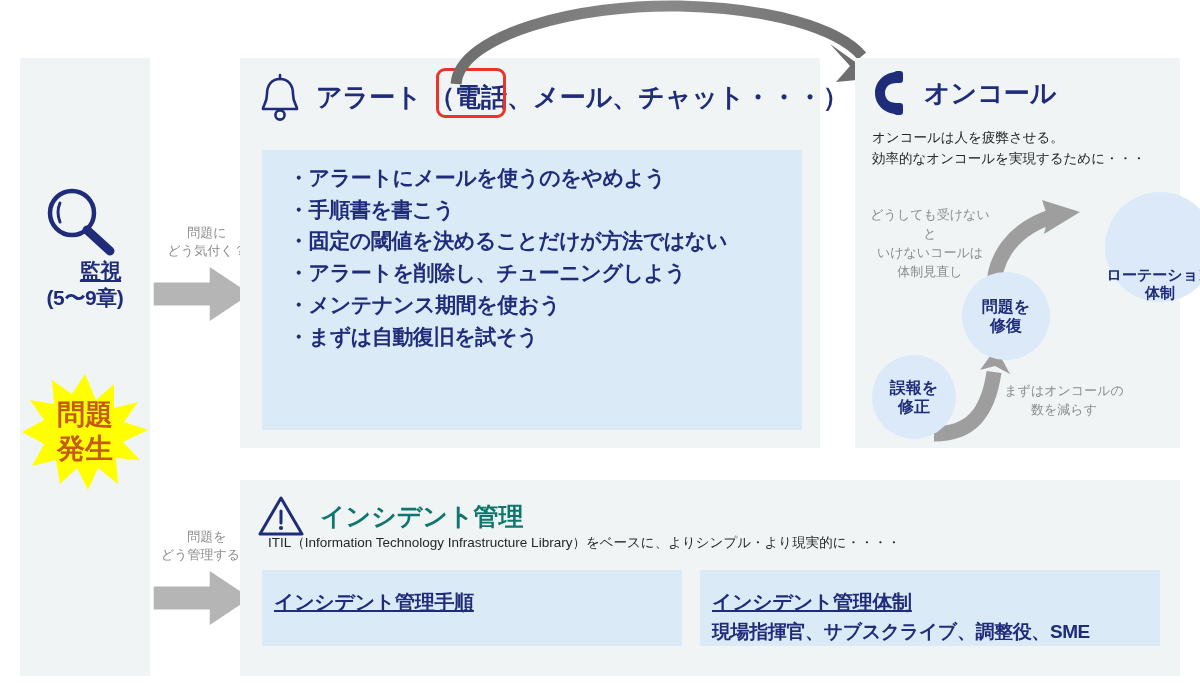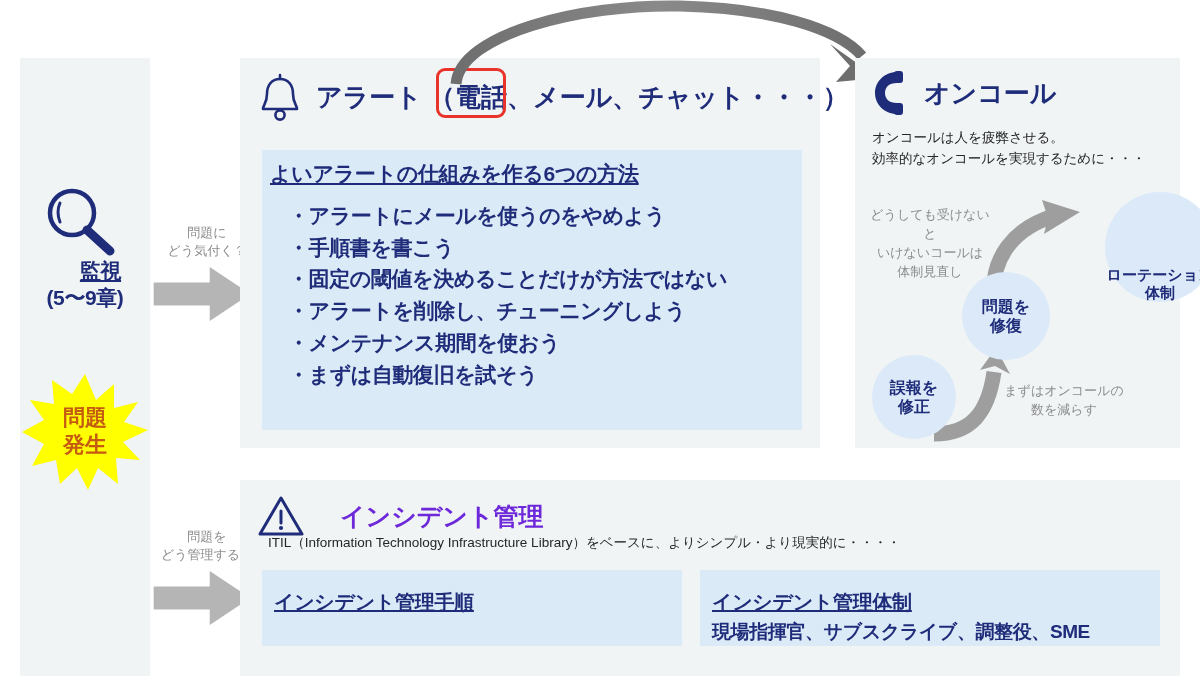--- a/index.html
+++ b/index.html
@@ -19,21 +19,21 @@
   #monitor-title{
     position:absolute;left:20px;top:258px;width:130px;
     text-align:center;color:#1f2c7a;font-weight:bold;font-size:21px;
     line-height:1.28;letter-spacing:-0.4px;
   }
   #monitor-title .u{text-decoration:underline;padding-left:31px;}
   #burst{position:absolute;left:22px;top:372px;width:126px;height:118px;}
   #burst-label{
     position:absolute;left:22px;top:382px;width:126px;height:100px;
     display:flex;flex-direction:column;align-items:center;justify-content:center;
-    color:#c55a11;font-weight:bold;font-size:22px;line-height:1.22;
+    color:#c55a11;font-weight:bold;font-size:28px;line-height:1.22;
     text-align:center;pointer-events:none;
   }
 
   
   .conn{position:absolute;width:110px;}
   .conn .clabel{
     color:#8c8c8c;font-size:13px;line-height:1.42;text-align:center;
     white-space:pre-line;
   }
   .conn .carrow{margin-top:4px;}
@@ -96,21 +96,21 @@
   #note-top{left:868px;top:206px;width:124px;text-align:center;}
   #note-bottom{left:1000px;top:382px;width:128px;text-align:center;}
 
   
   #incident-panel{left:240px;top:480px;width:940px;height:196px;}
   #incident-head{
     position:absolute;left:258px;top:490px;width:600px;height:52px;
     display:flex;align-items:center;
   }
   #warn-icon{width:46px;height:42px;margin-right:16px;flex:0 0 auto;}
-  #incident-title{color:#6d28d9;font-weight:bold;font-size:25px;white-space:nowrap;margin-left:20px;}
+  #incident-title{color:#0f766e;font-weight:bold;font-size:25px;white-space:nowrap;}
   #itil-note{
     position:absolute;left:268px;top:534px;width:860px;
     color:#262626;font-size:13.5px;white-space:nowrap;
   }
   .sub-box{position:absolute;background:#dbeaf7;padding:19px 10px 10px 12px;box-sizing:border-box;}
   #sub-proc{left:262px;top:570px;width:420px;height:76px;}
   #sub-org{left:700px;top:570px;width:460px;height:76px;}
   .sub-box .sh{
     color:#1f2c7a;font-weight:bold;font-size:20px;text-decoration:underline;
     letter-spacing:-0.3px;white-space:nowrap;
@@ -181,21 +181,20 @@
         <path d="M22 6 C13 6 9 13 9 21 C9 30 5 32 5 36 L39 36 C39 32 35 30 35 21 C35 13 31 6 22 6 Z" fill="none" stroke="#1f2c7a" stroke-width="2.6" stroke-linejoin="round"></path>
         <line x1="22" y1="2" x2="22" y2="6" stroke="#1f2c7a" stroke-width="2.6" stroke-linecap="round"></line>
         <circle cx="22" cy="42" r="4.6" fill="none" stroke="#1f2c7a" stroke-width="2.6"></circle>
       </svg>
     </div>
     <div id="alert-title">アラート （電話、メール、チャット・・・）</div>
   </div>
   <div id="phone-highlight"></div>
 
   <div id="alert-box">
-    <div class="hdr">よいアラートの仕組みを作る6つの方法</div>
     <ul>
       <li>・アラートにメールを使うのをやめよう</li>
       <li>・手順書を書こう</li>
       <li>・固定の閾値を決めることだけが方法ではない</li>
       <li>・アラートを削除し、チューニングしよう</li>
       <li>・メンテナンス期間を使おう</li>
       <li>・まずは自動復旧を試そう</li>
     </ul>
   </div>
 

